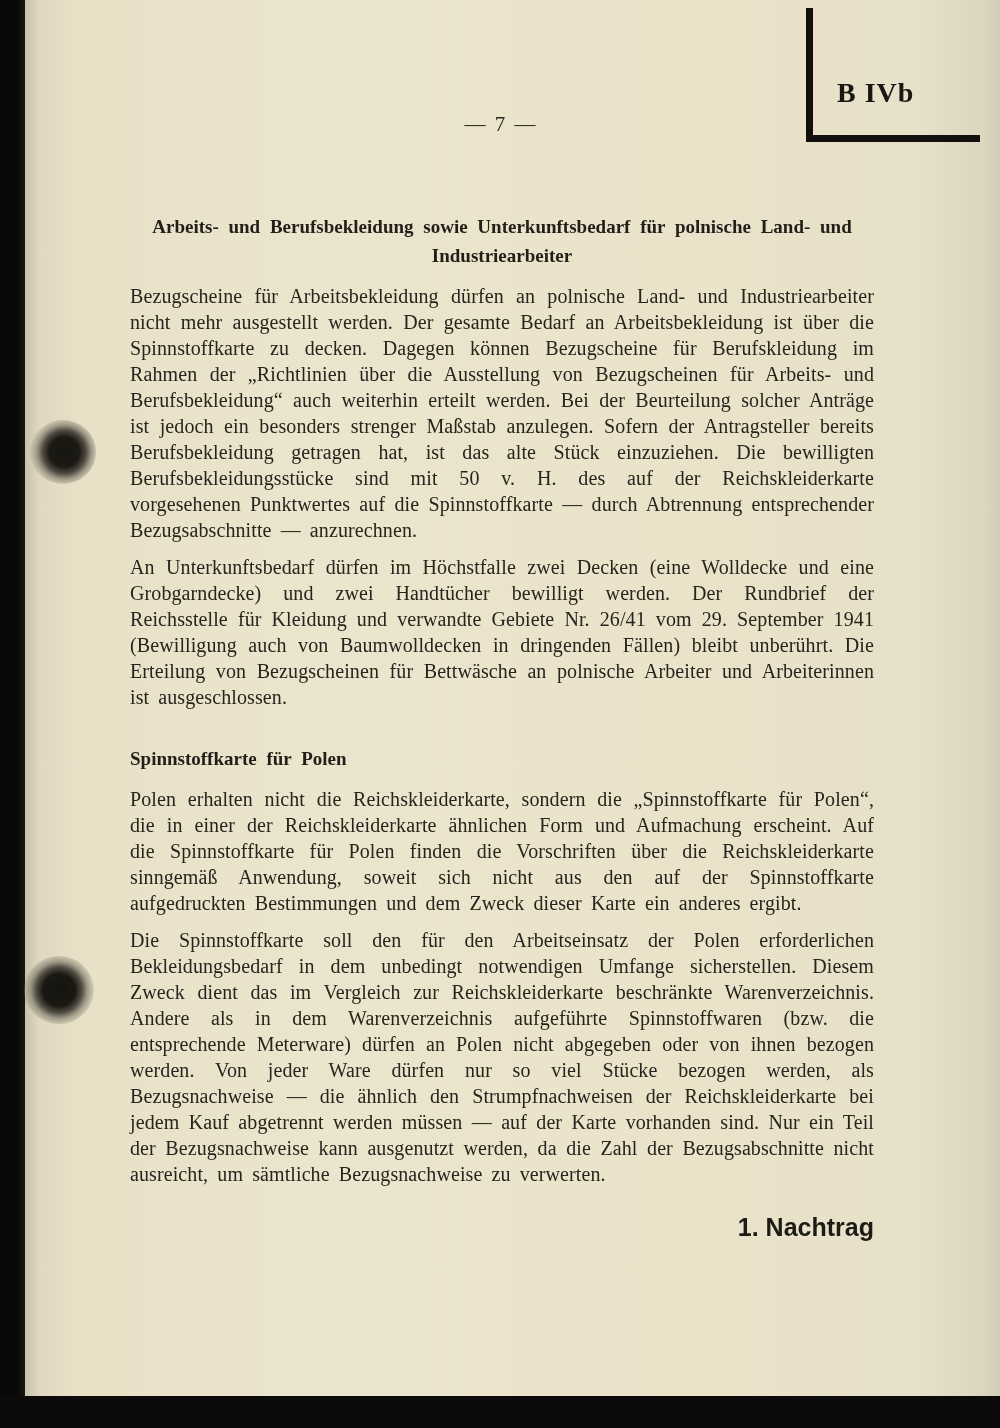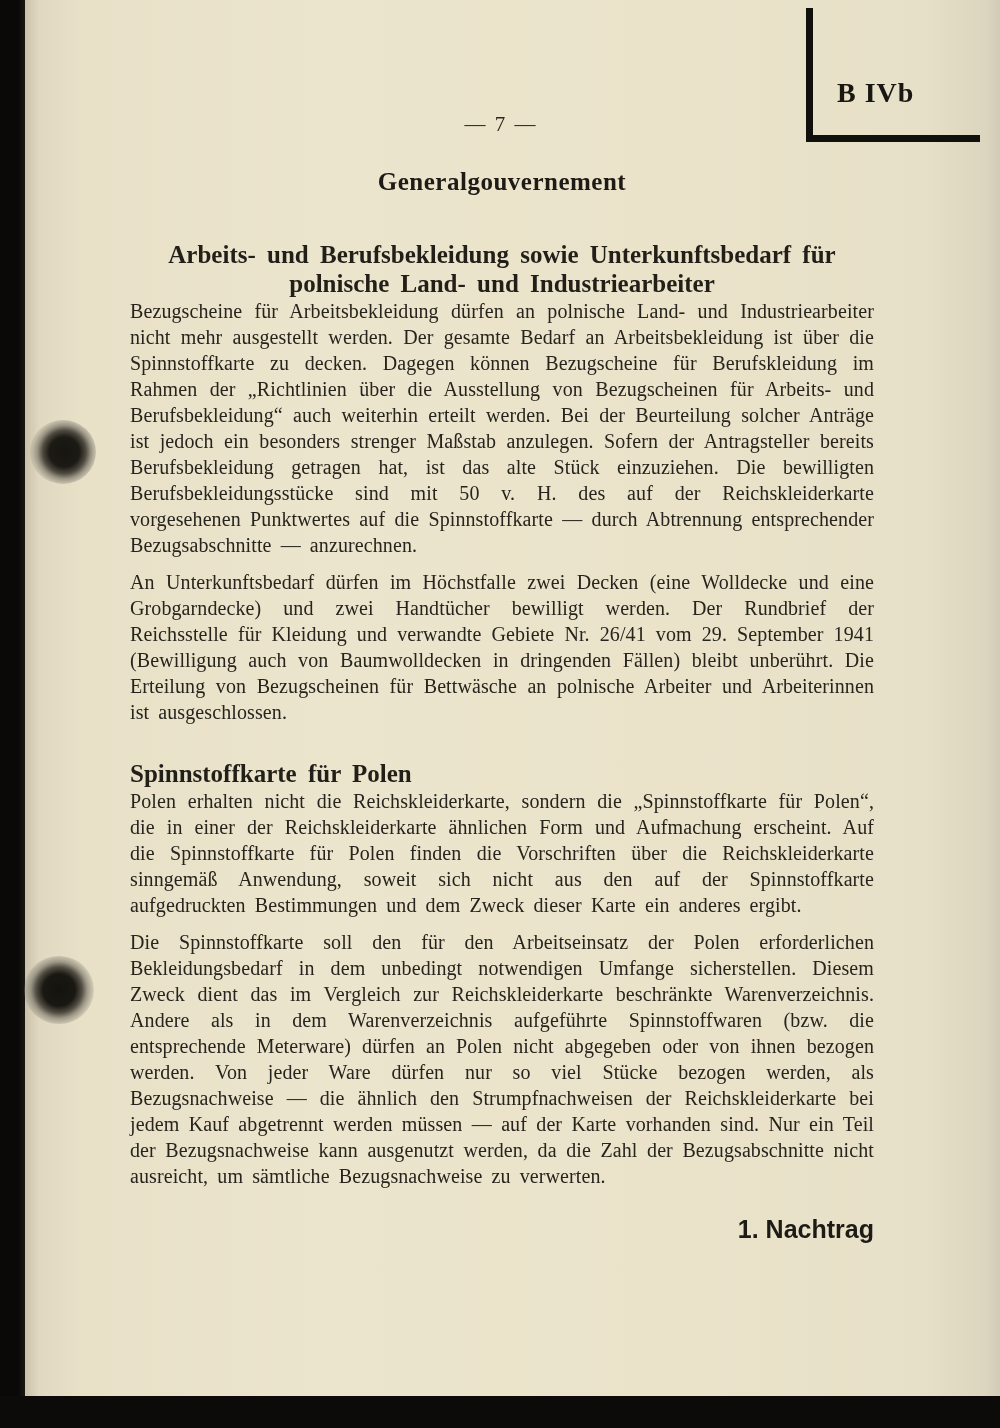--- a/index.html
+++ b/index.html
@@ -64,21 +64,21 @@
   }
   .doc-title {
     text-align: center;
     font-size: 25px;
     font-weight: bold;
     letter-spacing: 0.5px;
     color: #1e1b16;
   }
   .section-heading {
     font-weight: bold;
-    font-size: 25px;
+    font-size: 19px;
     line-height: 29px;
     word-spacing: 5px;
     color: #221f19;
   }
   .section-heading.centered {
     text-align: center;
     margin-top: 44px;
   }
   .section-heading.leftal {
     text-align: left;
@@ -87,21 +87,21 @@
   .content p {
     font-size: 20px;
     line-height: 26px;
     text-align: justify;
     word-spacing: 4px;
     letter-spacing: 0.1px;
     hyphens: auto;
     -webkit-hyphens: auto;
     color: #27241e;
   }
-  .content p.first { }
+  .content p.first { margin-top: 13px; }
   .content p.follow { margin-top: 11px; }
   .footer-note {
     margin-top: 26px;
     text-align: right;
     font-family: "Liberation Sans", "DejaVu Sans", sans-serif;
     font-weight: bold;
     font-size: 25px;
     color: #1d1b16;
   }
   
@@ -154,21 +154,20 @@
   <div class="paper">
 
     <div class="class-box">
       <span>B IVb</span>
     </div>
 
     <div class="page-number">— 7 —</div>
 
     <div class="content">
 
-      <div class="doc-title">Generalgouvernement</div>
 
       <div class="section-heading centered">Arbeits- und Berufsbekleidung sowie Unterkunftsbedarf für polnische Land- und Industriearbeiter</div>
 
       <p class="first">Bezugscheine für Arbeitsbekleidung dürfen an polnische Land- und Industriearbeiter nicht mehr ausgestellt werden. Der gesamte Bedarf an Arbeitsbekleidung ist über die Spinnstoffkarte zu decken. Dagegen können Bezugscheine für Berufskleidung im Rahmen der „Richtlinien über die Ausstellung von Bezugscheinen für Arbeits- und Berufsbekleidung“ auch weiterhin erteilt werden. Bei der Beurteilung solcher Anträge ist jedoch ein besonders strenger Maßstab anzulegen. Sofern der Antragsteller bereits Berufsbekleidung getragen hat, ist das alte Stück einzuziehen. Die bewilligten Berufsbekleidungsstücke sind mit 50 v. H. des auf der Reichskleiderkarte vorgesehenen Punktwertes auf die Spinnstoffkarte — durch Abtrennung entsprechender Bezugsabschnitte — anzurechnen.</p>
 
       <p class="follow">An Unterkunftsbedarf dürfen im Höchstfalle zwei Decken (eine Wolldecke und eine Grobgarndecke) und zwei Handtücher bewilligt werden. Der Rundbrief der Reichsstelle für Kleidung und verwandte Gebiete Nr. 26/41 vom 29. September 1941 (Bewilligung auch von Baumwolldecken in dringenden Fällen) bleibt unberührt. Die Erteilung von Bezugscheinen für Bettwäsche an polnische Arbeiter und Arbeiterinnen ist ausgeschlossen.</p>
 
       <div class="section-heading leftal">Spinnstoffkarte für Polen</div>
 
       <p class="first">Polen erhalten nicht die Reichskleiderkarte, sondern die „Spinnstoffkarte für Polen“, die in einer der Reichskleiderkarte ähnlichen Form und Aufmachung erscheint. Auf die Spinnstoffkarte für Polen finden die Vorschriften über die Reichskleiderkarte sinngemäß Anwendung, soweit sich nicht aus den auf der Spinnstoffkarte aufgedruckten Bestimmungen und dem Zweck dieser Karte ein anderes ergibt.</p>

